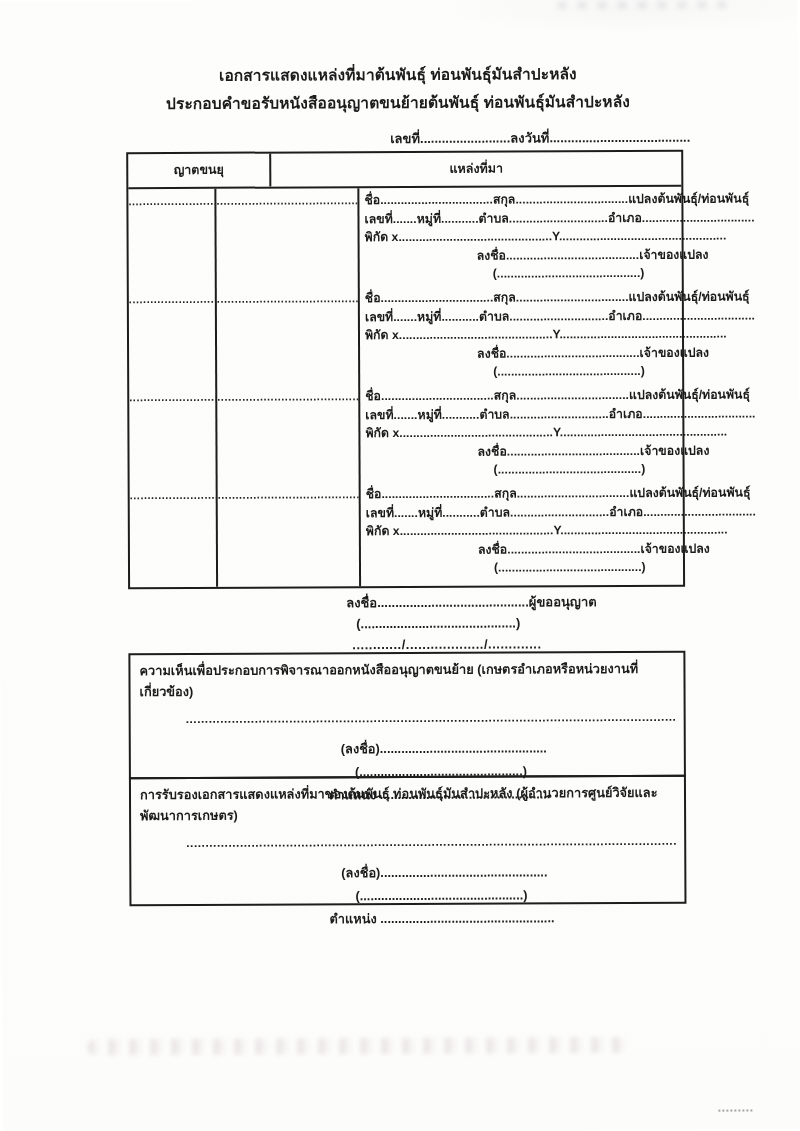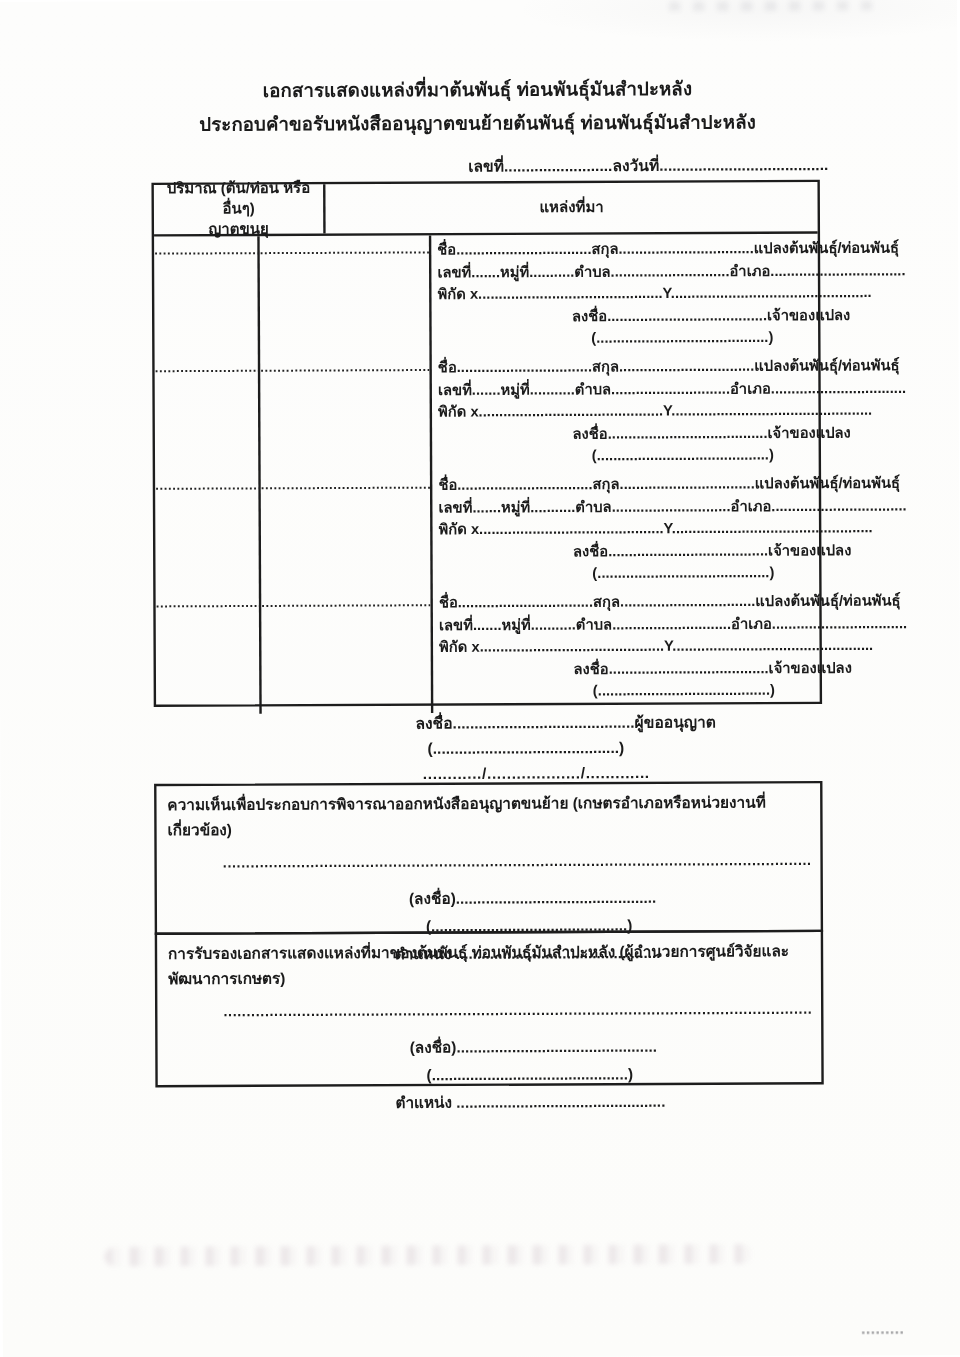--- a/index.html
+++ b/index.html
@@ -70,21 +70,20 @@
 
 <div class="page">
 
   <div class="title title1">เอกสารแสดงแหล่งที่มาต้นพันธุ์ ท่อนพันธุ์มันสำปะหลัง</div>
   <div class="title title2">ประกอบคำขอรับหนังสืออนุญาตขนย้ายต้นพันธุ์ ท่อนพันธุ์มันสำปะหลัง</div>
   <div class="docno">เลขที่.........................ลงวันที่.......................................</div>
 
   <div class="form-table">
     <div class="thead">
       <div class="hcell col-qty">
-        <span>ปริมาณ (ต้น/ท่อน หรืออื่นๆ)</span>
         <span>ญาตขนยุ</span>
       </div>
       <div class="hcell col-src">
         <span>แหล่งที่มา</span>
       </div>
     </div>
 
     <div class="tbody">
       <div class="col-name stub-list">
         <div class="stub">............................</div>

